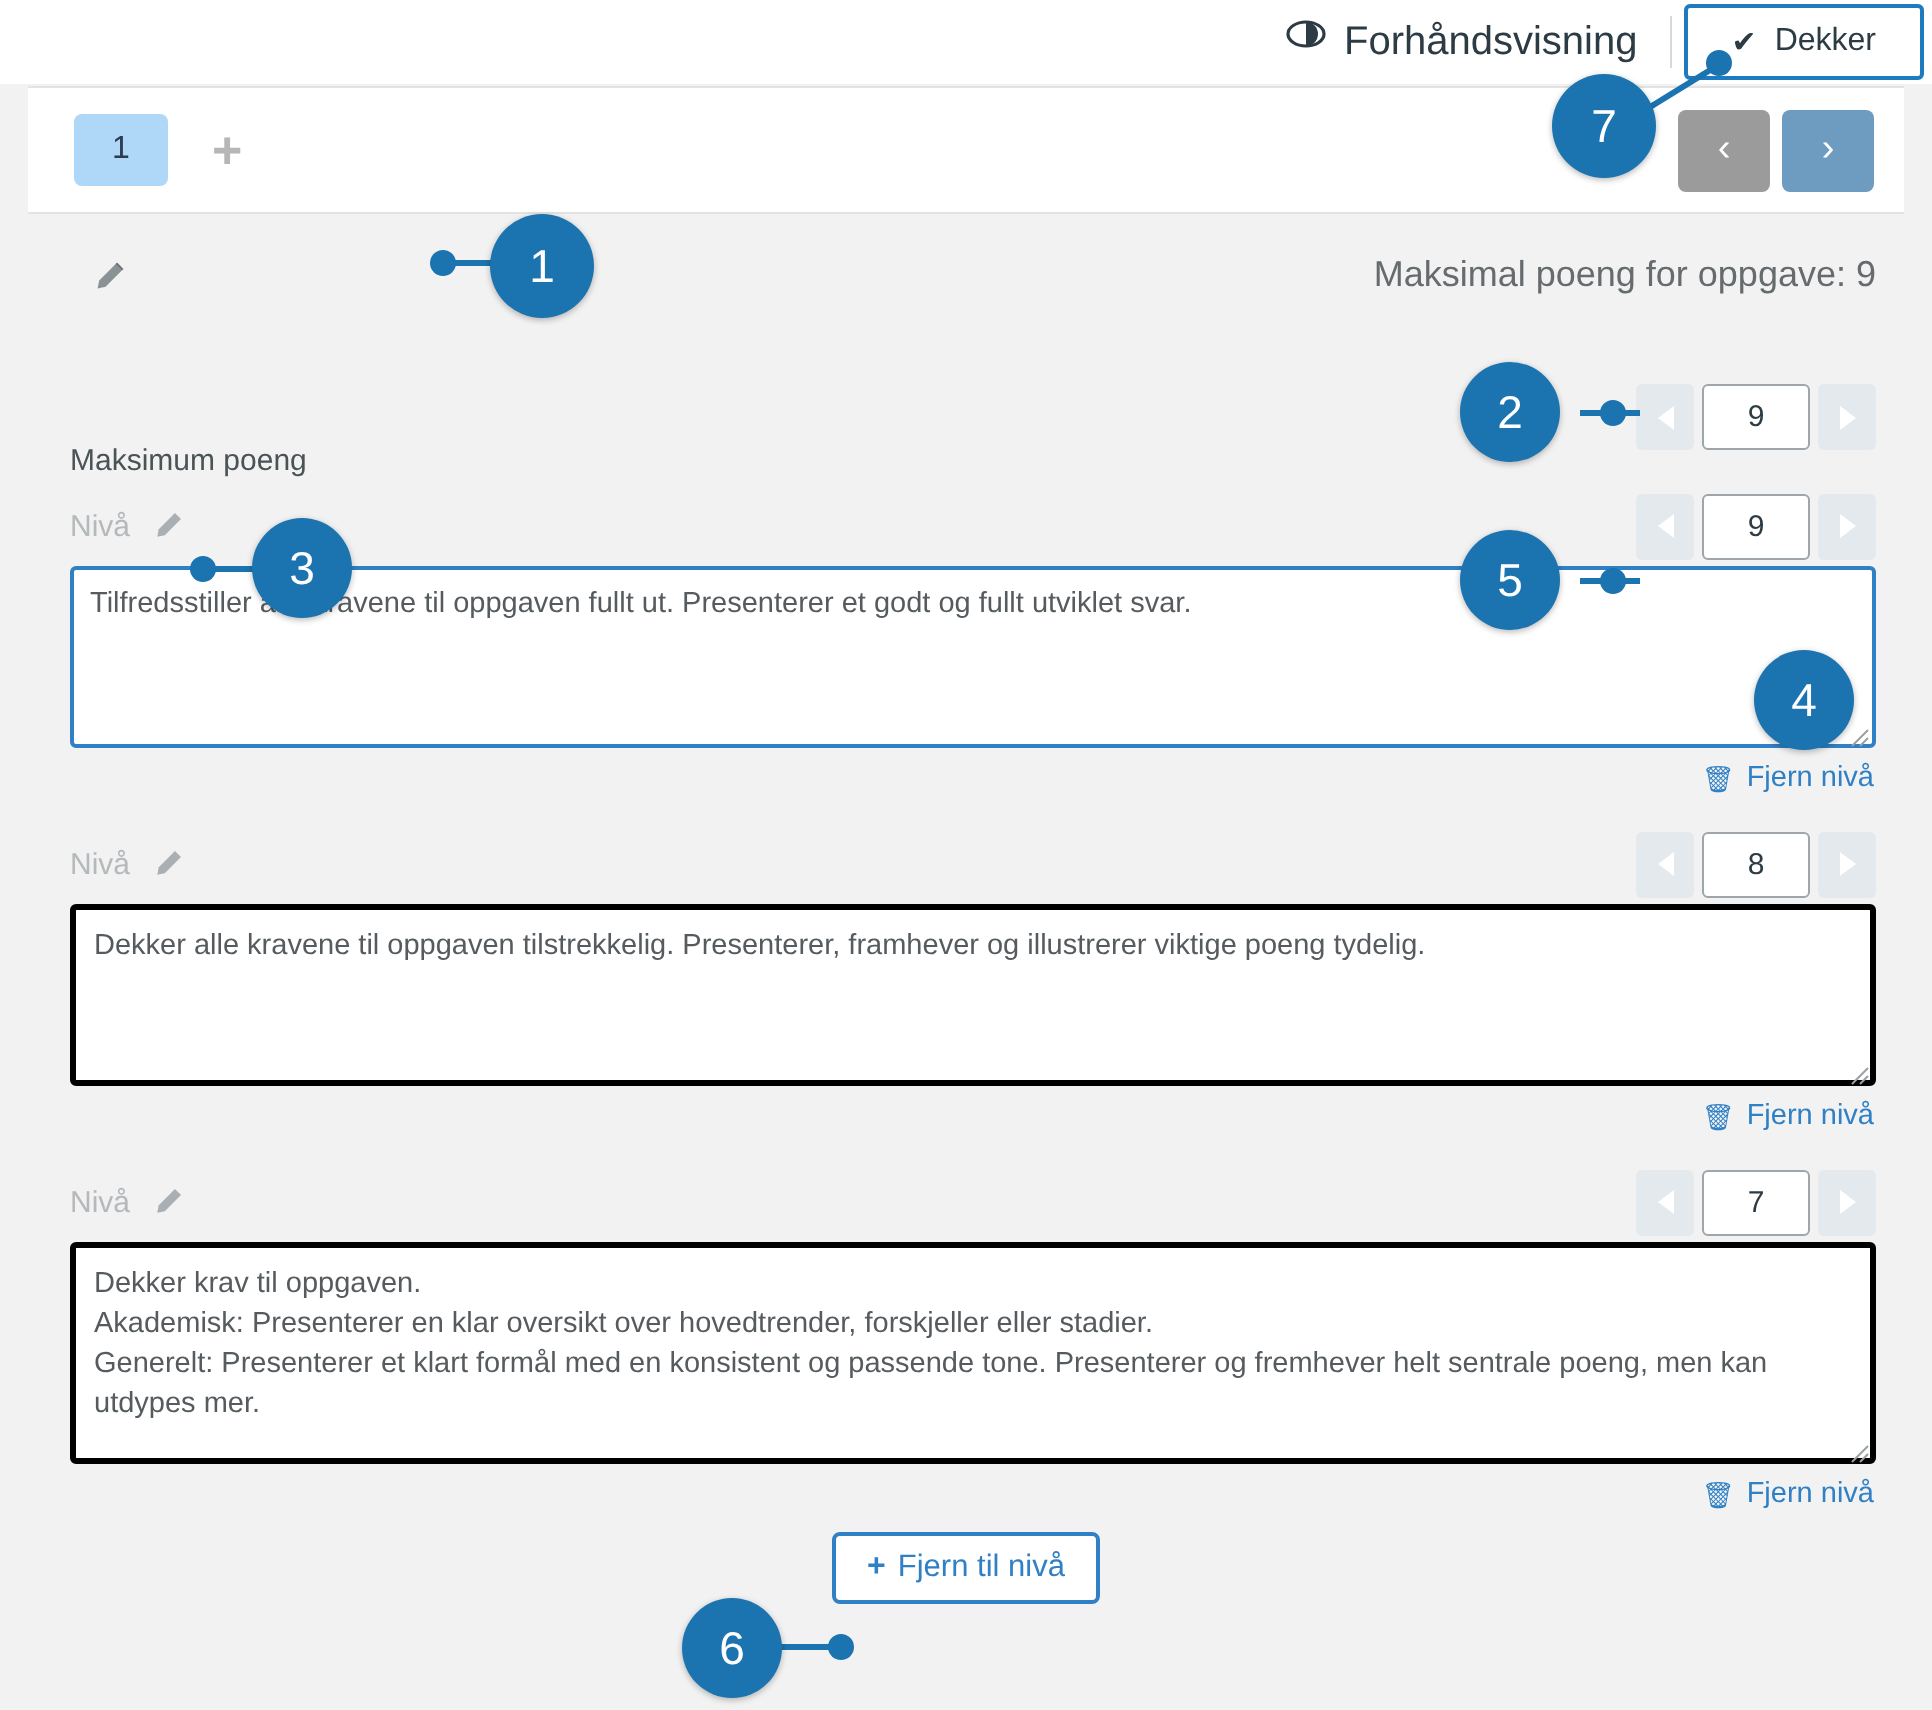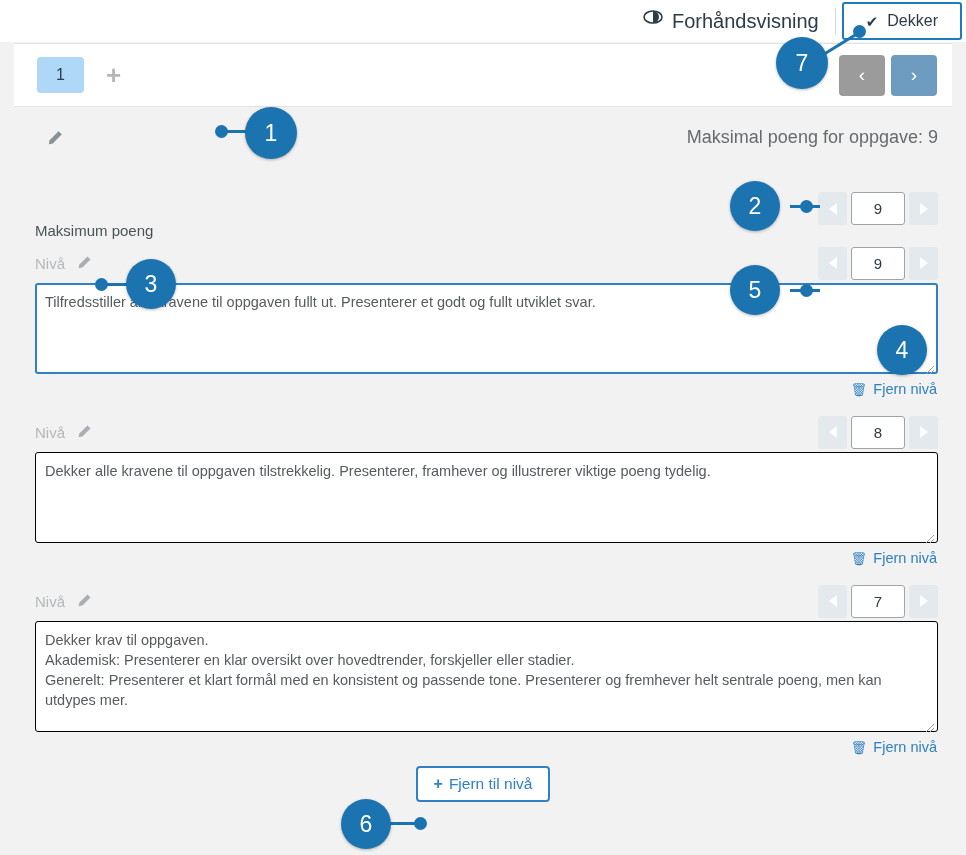--- a/index.html
+++ b/index.html
@@ -126,21 +126,21 @@
   .level-head {
     display: flex; align-items: center; height: 40px;
   }
   .niva-label { font-size: 15px; color: #b5b9bb; }
   .niva-pencil { display:inline-block; margin-left: 11px; width: 16px; height: 16px; }
   .level-head .spinner { margin-left: auto; }
 
   .ta {
     display: block; width: 903px;
     background: #fff;
-    border: 1px solid #000000;
+    border: 3px solid #000000;
     border-radius: 3px;
     font-size: 14.5px;
     color: #555b5e;
     padding: 8px 10px 20px 9px;
     line-height: 20px;
     resize: none;
     font-family: "Liberation Sans", sans-serif;
     outline: none;
   }
   .ta.focused { border: 2px solid #2f80c4; padding: 7px 9px 7px 8px; }

